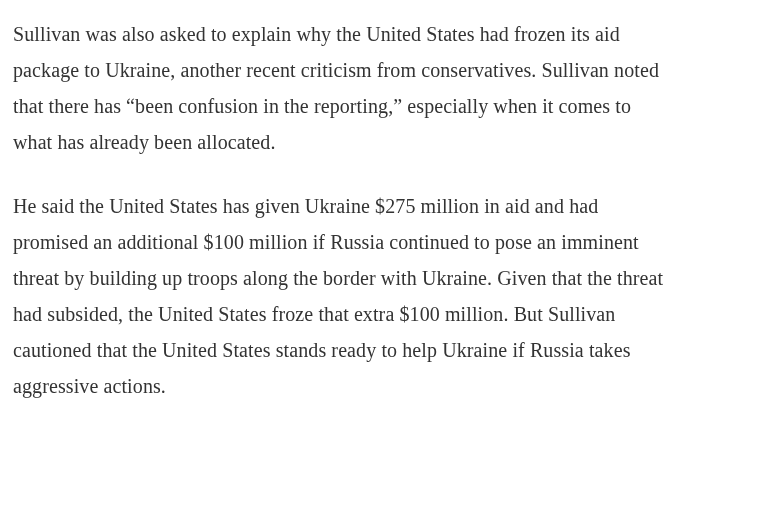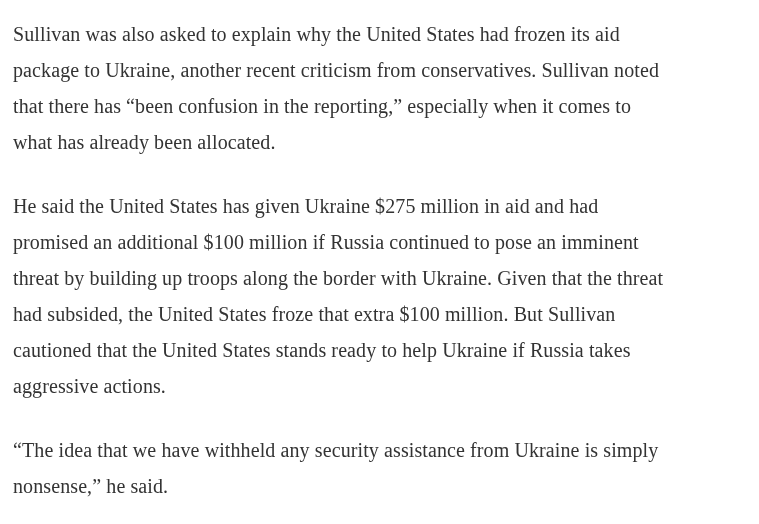--- a/index.html
+++ b/index.html
@@ -35,15 +35,13 @@
   <p class="article-paragraph">Sullivan was also asked to explain why the United States had frozen its aid
 package to Ukraine, another recent criticism from conservatives. Sullivan noted
 that there has “been confusion in the reporting,” especially when it comes to
 what has already been allocated.</p>
   <p class="article-paragraph">He said the United States has given Ukraine $275 million in aid and had
 promised an additional $100 million if Russia continued to pose an imminent
 threat by building up troops along the border with Ukraine. Given that the threat
 had subsided, the United States froze that extra $100 million. But Sullivan
 cautioned that the United States stands ready to help Ukraine if Russia takes
 aggressive actions.</p>
-  <p class="article-paragraph">“The idea that we have withheld any security assistance from Ukraine is simply
-nonsense,” he said.</p>
 </main>
 
 </body></html>

